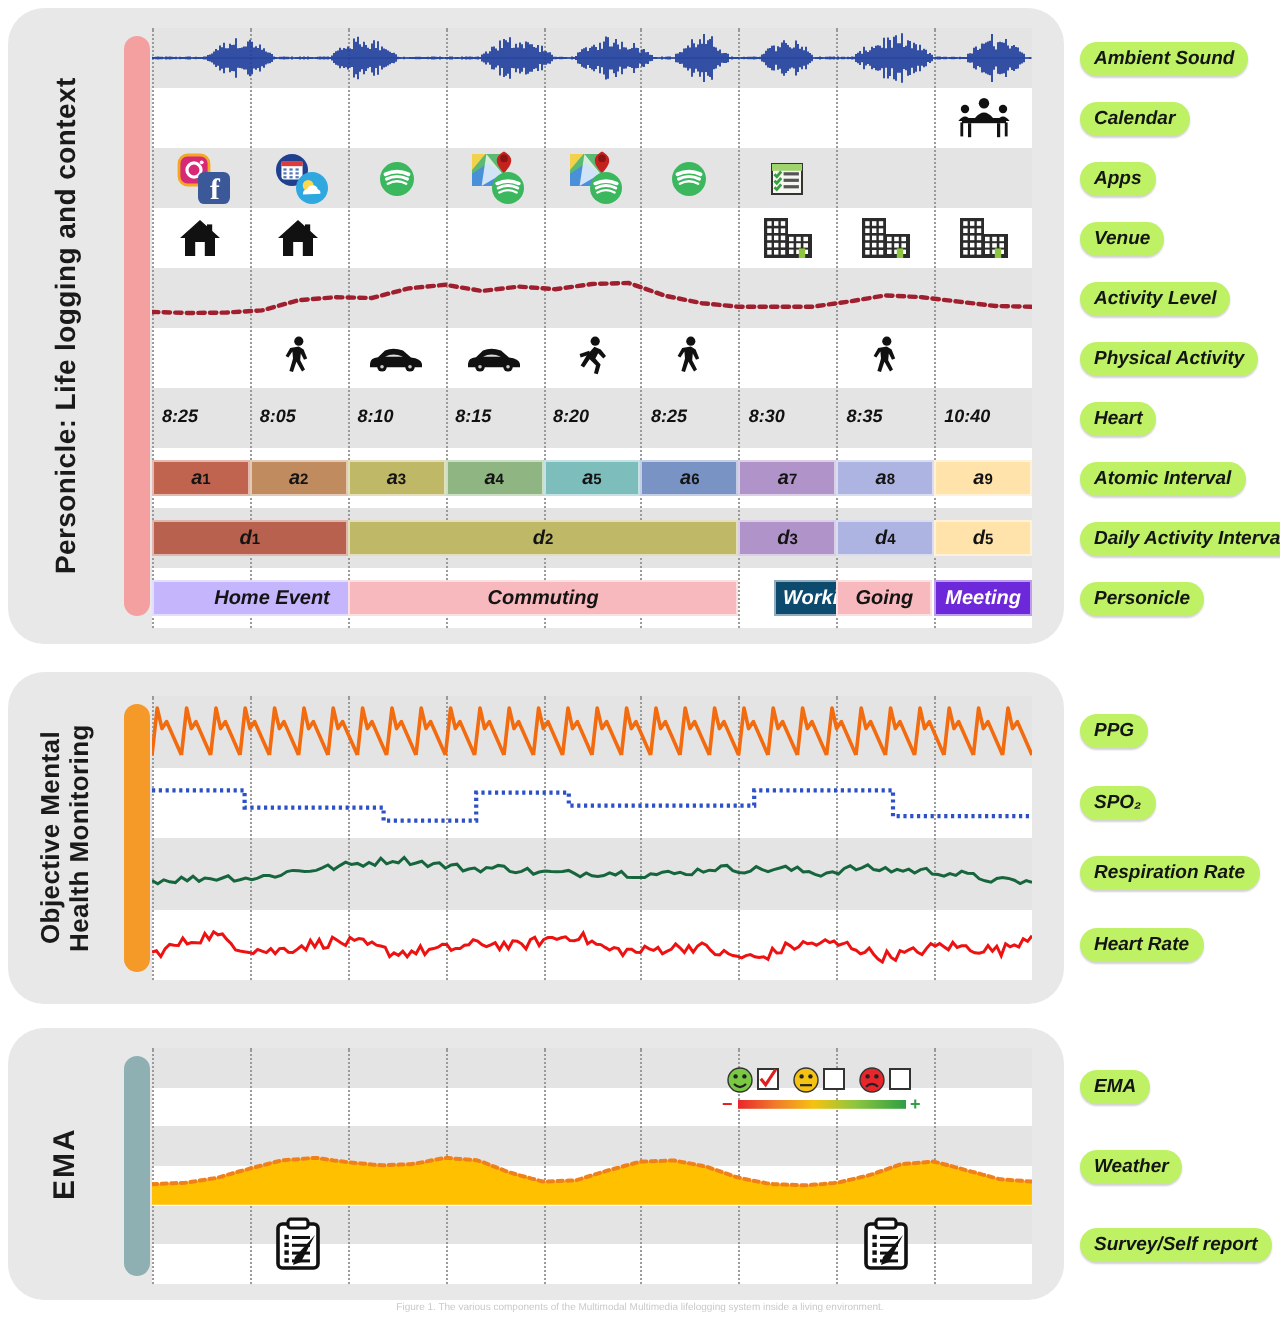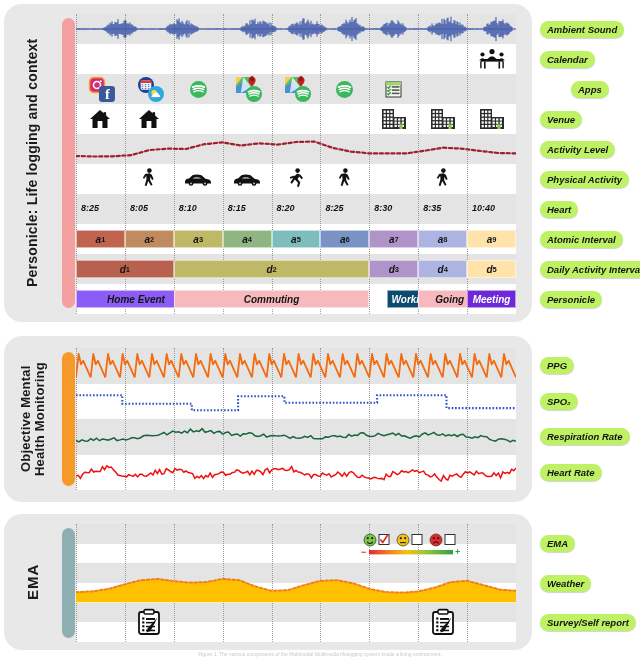--- a/index.html
+++ b/index.html
@@ -956,30 +956,30 @@
           <div class="bar" style="left:342.22222222222223px; width:48.88888888888886px; background:#adb4e1;">
             <span>d</span>
             <sub>4</sub>
           </div>
           <div class="bar" style="left:391.1111111111111px; width:48.888888888888914px; background:#ffe3ab;">
             <span>d</span>
             <sub>5</sub>
           </div>
         </div>
         <div class="row" style="top:276px; height:18px;">
-          <div class="bar" style="left:0px; width:120px; background:#8b5cf6;color:#141414;">
+          <div class="bar" style="left:0px; width:120px; background:#c4b5fd;color:#141414;">
             <span>Home Event</span>
           </div>
           <div class="bar" style="left:97.77777777777777px; width:195.55555555555554px; background:#f7b9bd;color:#141414;">
             <span>Commuting</span>
           </div>
           <div class="bar" style="left:311px; width:48.888888888888914px; background:#0c4a6e;color:#ffffff;">
             <span>Working</span>
           </div>
-          <div class="bar" style="left:342.22222222222223px; width:63px; background:#f7b9bd;color:#141414;">
+          <div class="bar" style="left:342.22222222222223px; width:48px; background:#f7b9bd;color:#141414;">
             <span>Going</span>
           </div>
           <div class="bar" style="left:391.1111111111111px; width:48.888888888888914px; background:#6d28d9;color:#ffffff;">
             <span>Meeting</span>
           </div>
         </div>
       </div>
   </div>
 
   <div class="panel" id="panel-omhm">
@@ -1102,21 +1102,21 @@
             <rect x="8" y="20.7" width="9" height="1.5" fill="#111"></rect>
             <path d="M19.5 8.5 L9.5 19.5 L8.5 23.5 L12.5 22 z" fill="#111"></path>
           </svg>
         </div>
       </div>
   </div>
 
   <div id="caption">Figure 1. The various components of the Multimodal Multimedia lifelogging system inside a living environment.</div>
 <div class="pill" style="left:540px; top:20.5px;">Ambient Sound</div>
     <div class="pill" style="left:540px; top:50.5px;">Calendar</div>
-    <div class="pill" style="left:540px; top:80.5px;margin-left:31px;">Apps</div>
+    <div class="pill" style="left:540px; top:80.5px;">Apps</div>
     <div class="pill" style="left:540px; top:110.5px;">Venue</div>
     <div class="pill" style="left:540px; top:140.5px;">Activity Level</div>
     <div class="pill" style="left:540px; top:170.5px;">Physical Activity</div>
     <div class="pill" style="left:540px; top:200.5px;">Heart</div>
     <div class="pill" style="left:540px; top:230.5px;">Atomic Interval</div>
     <div class="pill" style="left:540px; top:260.5px;">Daily Activity Interval</div>
     <div class="pill" style="left:540px; top:290.5px;">Personicle</div>
     <div class="pill" style="left:540px; top:357.25px;">PPG</div>
     <div class="pill" style="left:540px; top:392.75px;">SPO₂</div>
     <div class="pill" style="left:540px; top:428.25px;">Respiration Rate</div>

